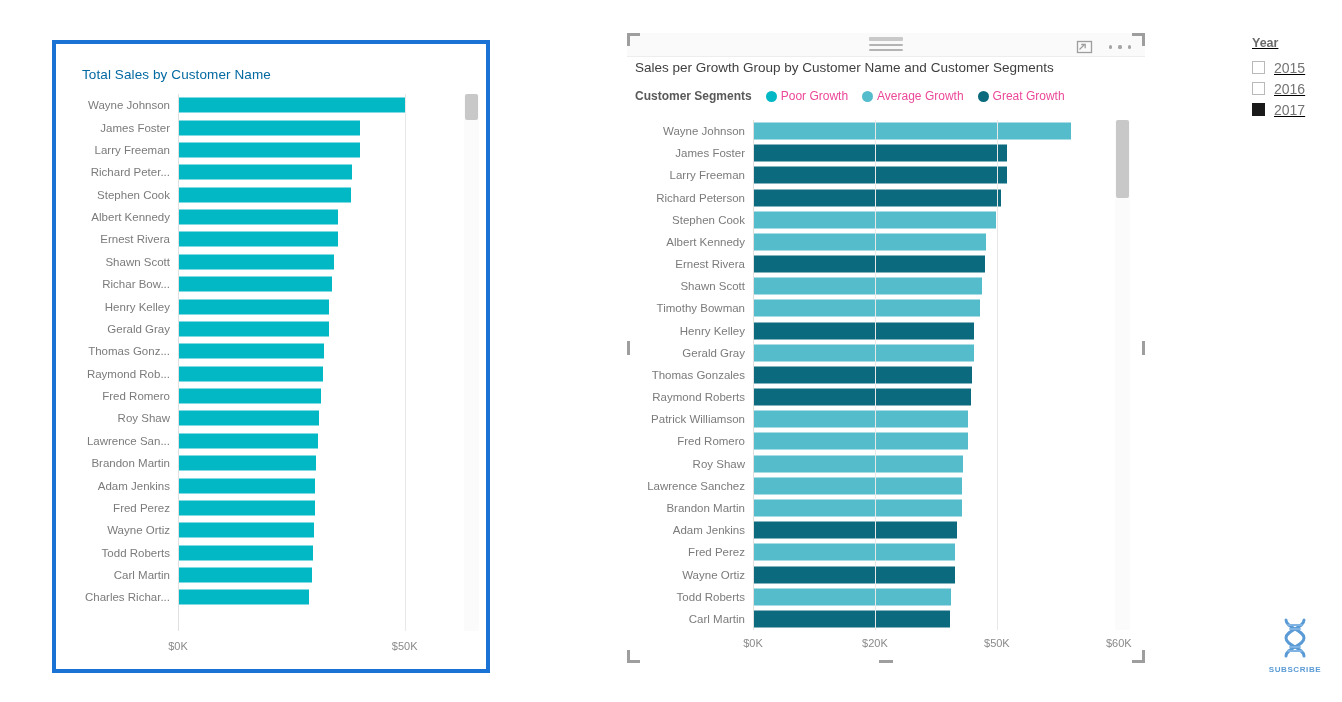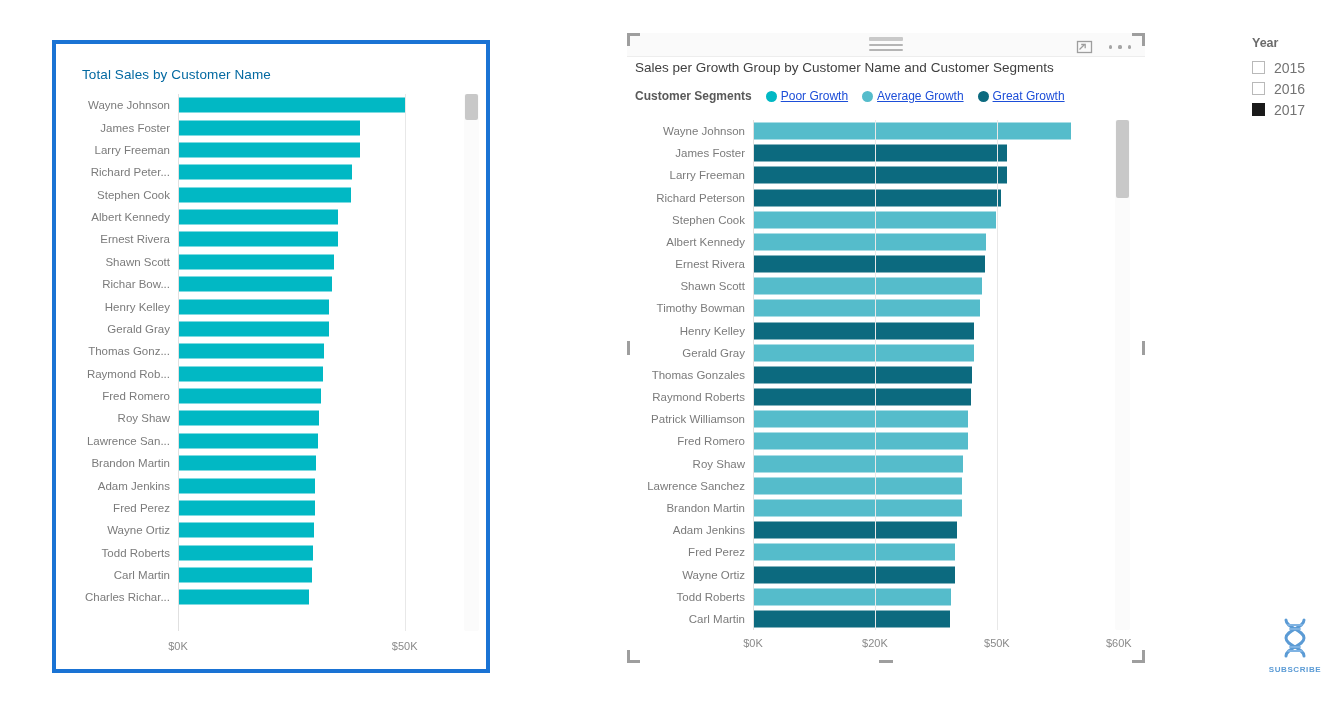--- a/index.html
+++ b/index.html
@@ -67,30 +67,30 @@
   #drag-handle i:first-child { height: 5px; background: #c9c9c9; }
 
   #right-title {
     position: absolute; left: 8px; top: 27px;
     font-size: 13.5px; color: #404040; white-space: nowrap;
   }
   #legend { position: absolute; left: 8px; top: 56px; display: flex; align-items: center; }
   #legend-title { font-size: 12px; color: #595959; font-weight: bold; margin-right: 14px; white-space: nowrap; }
   .leg-item { display: flex; align-items: center; margin-right: 14px; }
   .leg-dot { width: 11px; height: 11px; border-radius: 50%; margin-right: 4px; flex: 0 0 11px; }
-  .leg-text { font-size: 12px; color: #1d4ed8; white-space: nowrap; text-decoration: underline; }
+  .leg-text { font-size: 12px; color: #ec4899; white-space: nowrap; }
 
   #right-plot { position: absolute; left: 8px; top: 87px; width: 496px; height: 510px; }
   #right-plot .blabel { width: 118px; flex: 0 0 118px; font-size: 11.5px; }
   #right-plot .bfill { height: 17px; }
 
   .panel-icon { position: absolute; cursor: pointer; }
 
   
-  #slicer { position: absolute; left: 1252px; top: 36px; width: 86px; }
+  #slicer { position: absolute; left: 1252px; top: 36px; width: 86px; text-decoration: underline; }
   #slicer-title { font-size: 12.5px; color: #6b6b6b; font-weight: bold; margin-bottom: 7px; }
   .slicer-row { display: flex; align-items: center; height: 21px; }
   .sbox { width: 13px; height: 13px; border: 1px solid #b9b9b9; background: #fff;
           margin-right: 9px; flex: 0 0 13px; }
   .sbox.checked { background: #1a1a1a; border-color: #1a1a1a; }
   .slabel { font-size: 14px; color: #737373; }
 
   
   #watermark { position: absolute; left: 1263px; top: 616px; width: 64px; text-align: center; }
   #wm-text { font-size: 8px; font-weight: bold; color: #5b9bd5; letter-spacing: .6px; margin-top: 1px; }

